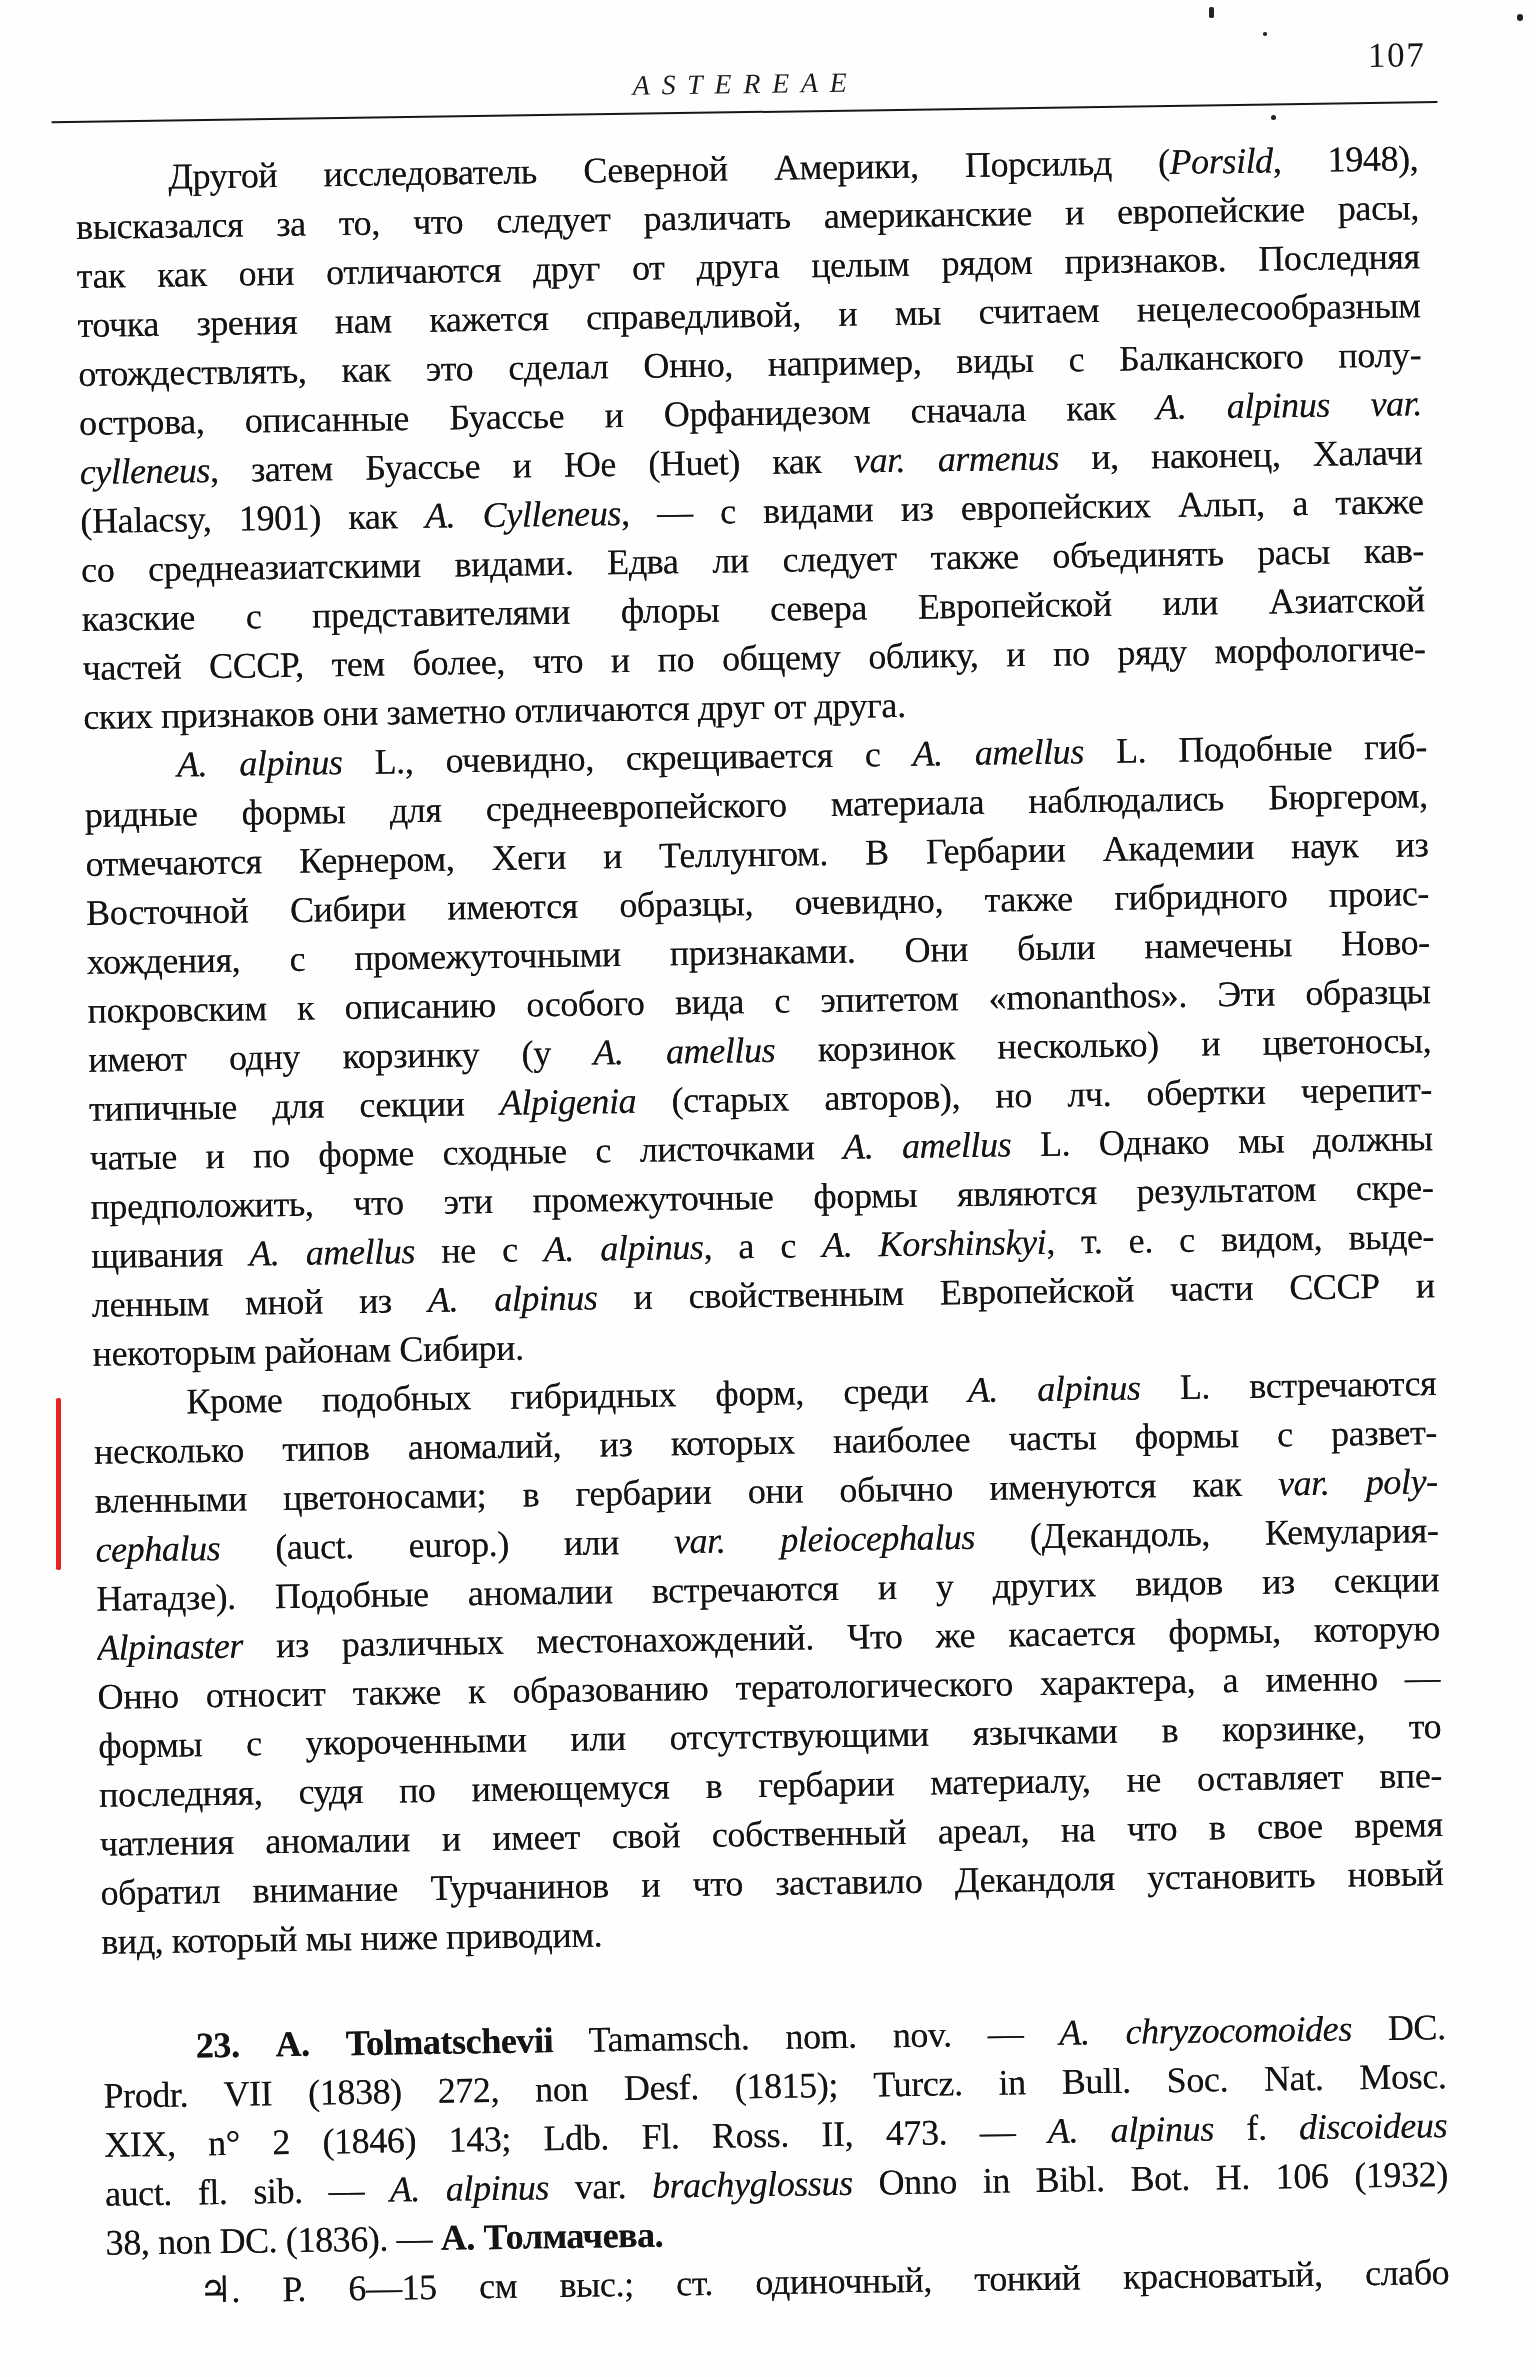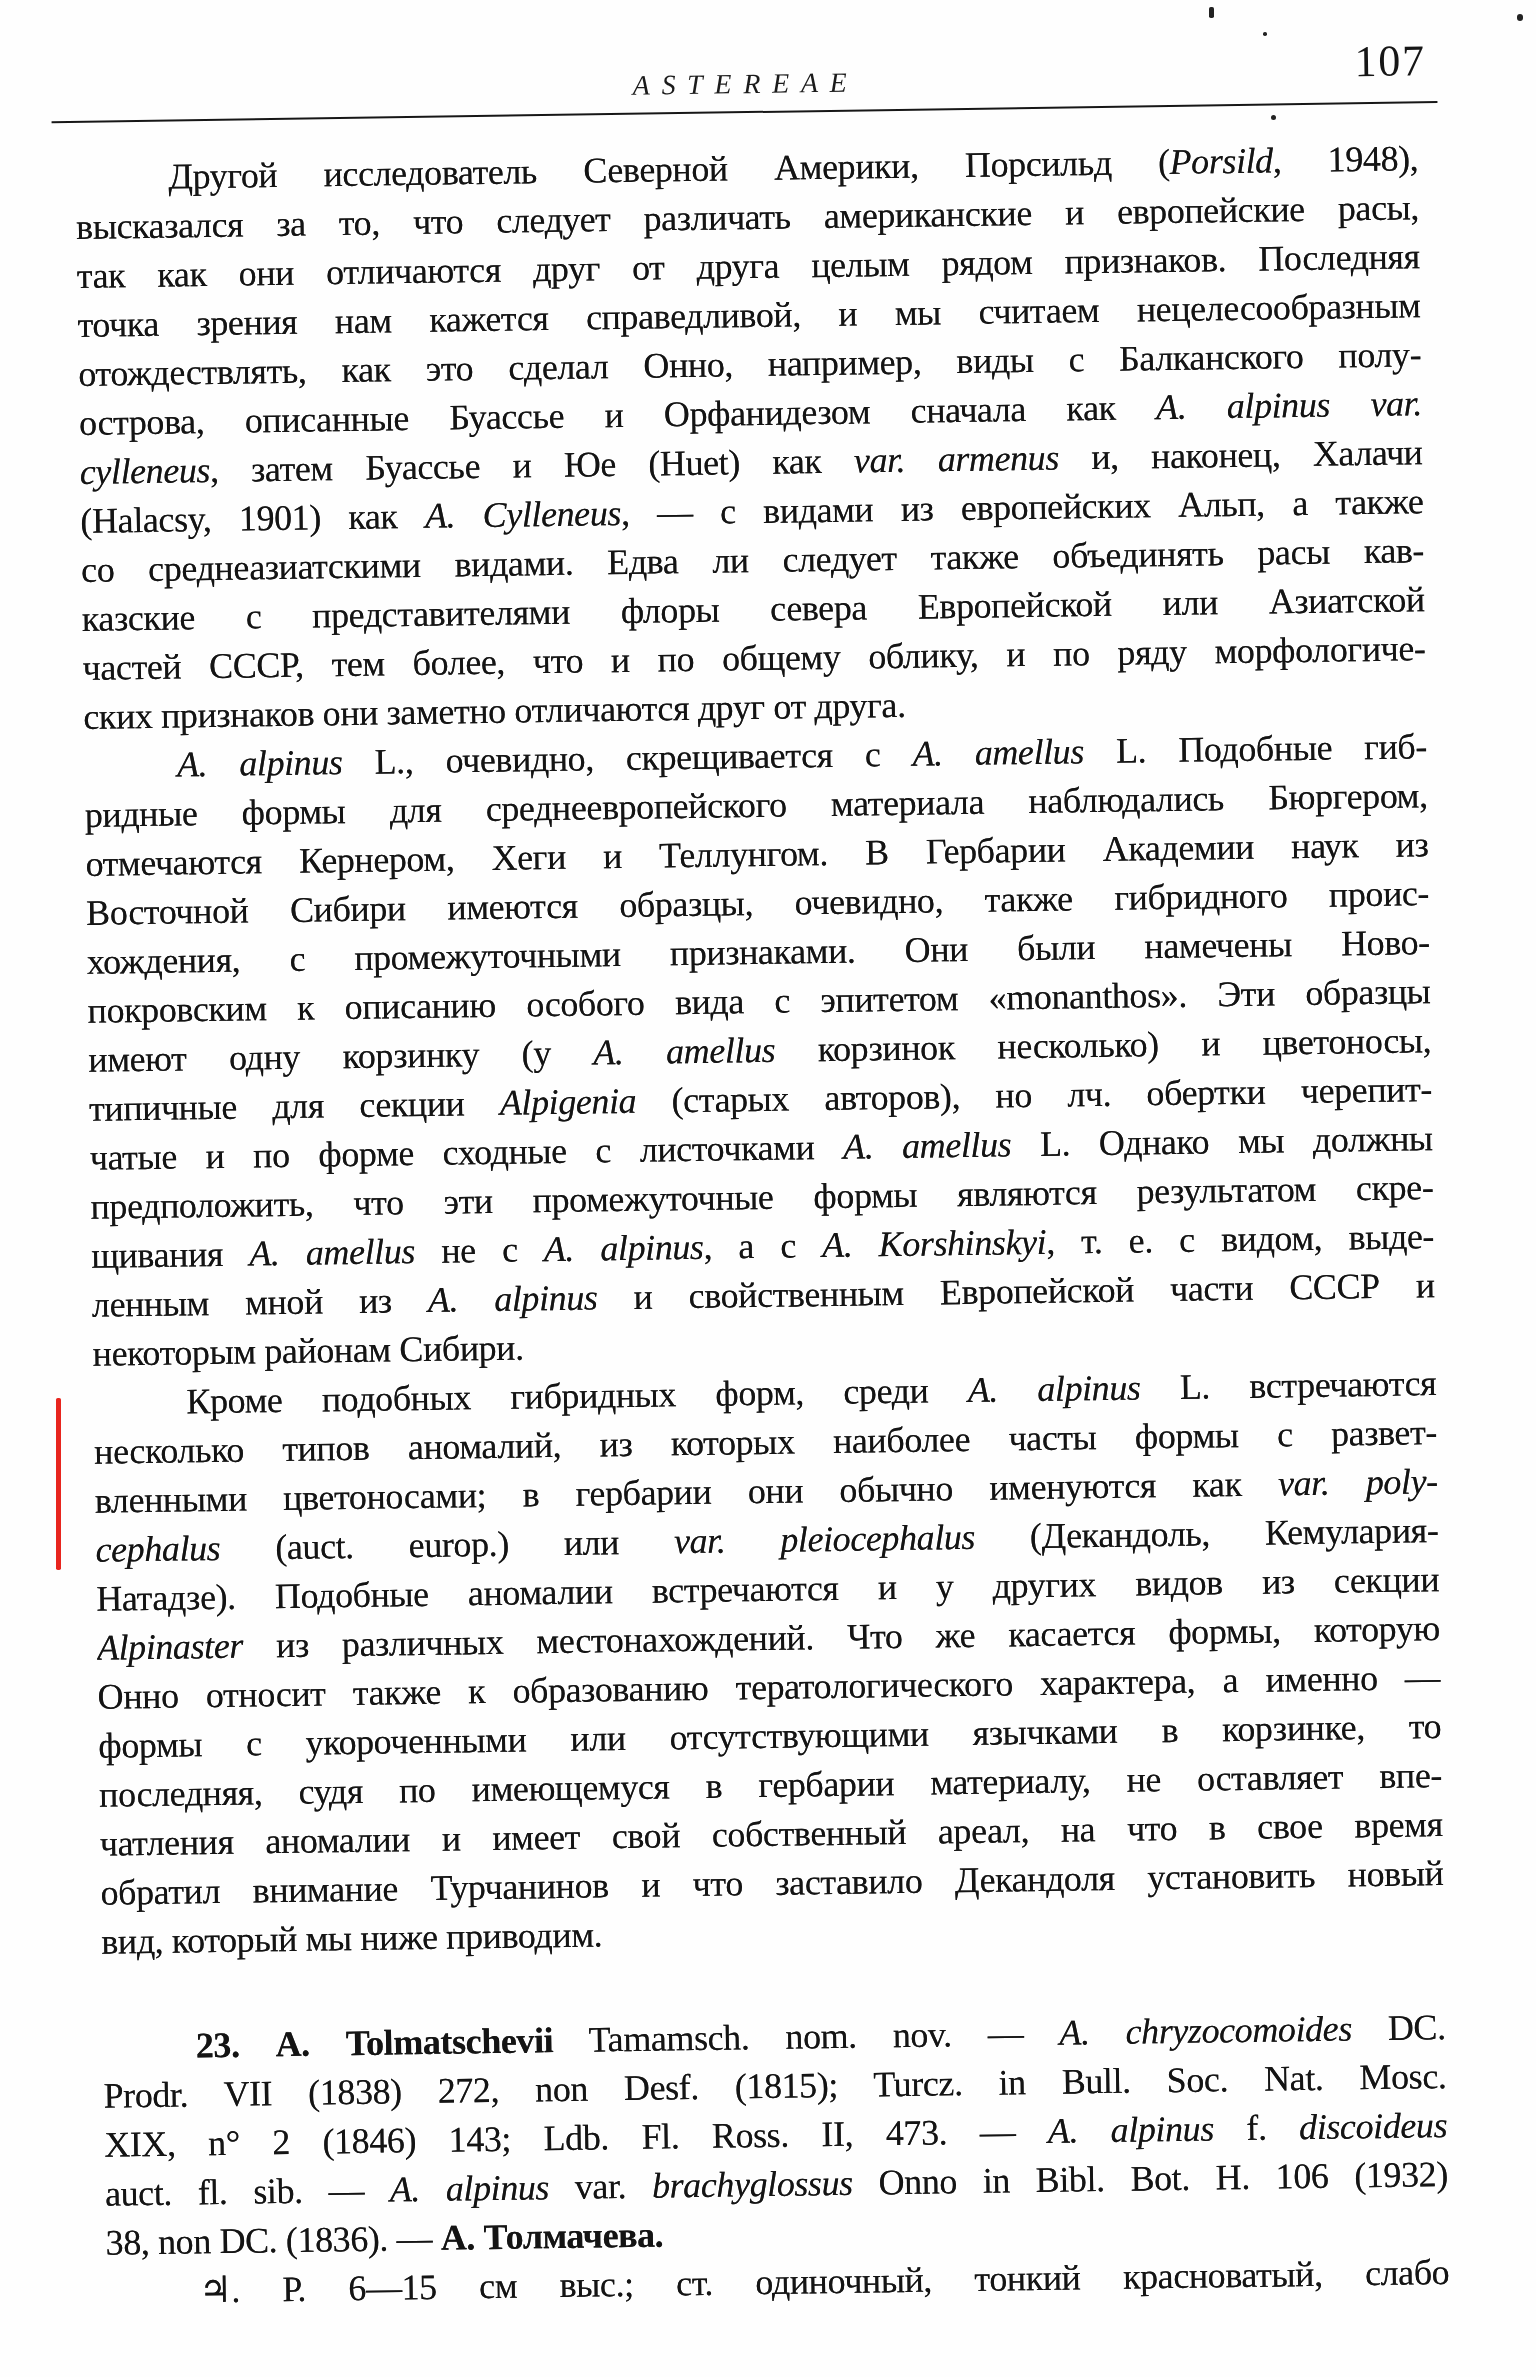--- a/index.html
+++ b/index.html
@@ -19,21 +19,21 @@
   .hdr{
     margin-top:68px;
     text-align:center;
     font-style:italic;
     font-size:28px;
     letter-spacing:11.7px;
     color:#1b1b1b;
   }
   .pageno{
     position:absolute;top:45px;right:-9px;
-    font-size:44px;
+    font-size:35px;
     letter-spacing:1.8px;
     color:#161616;
   }
   .rule{
     height:2.7px;background:#171717;
     margin:10.8px -20px 0 -23.4px;
   }
   .text{
     margin-top:31px;
     font-size:36px;

